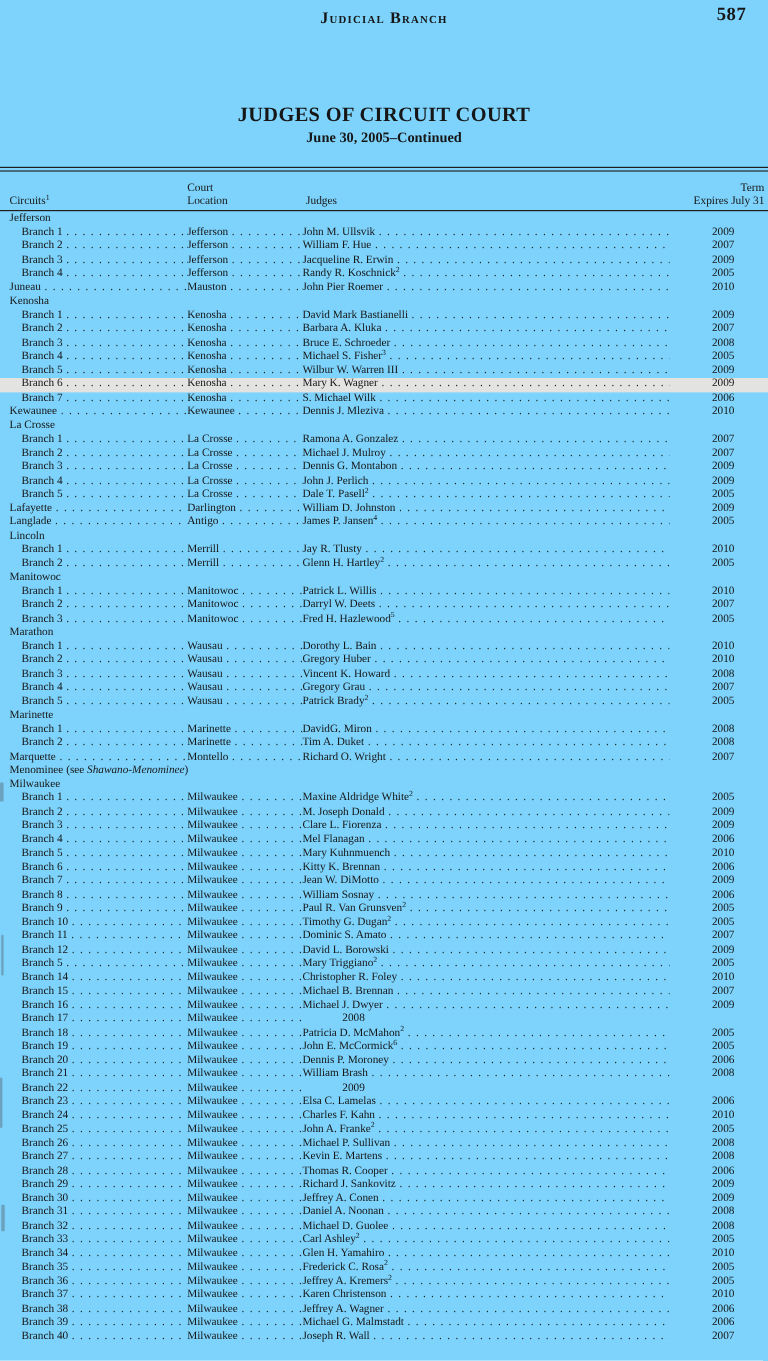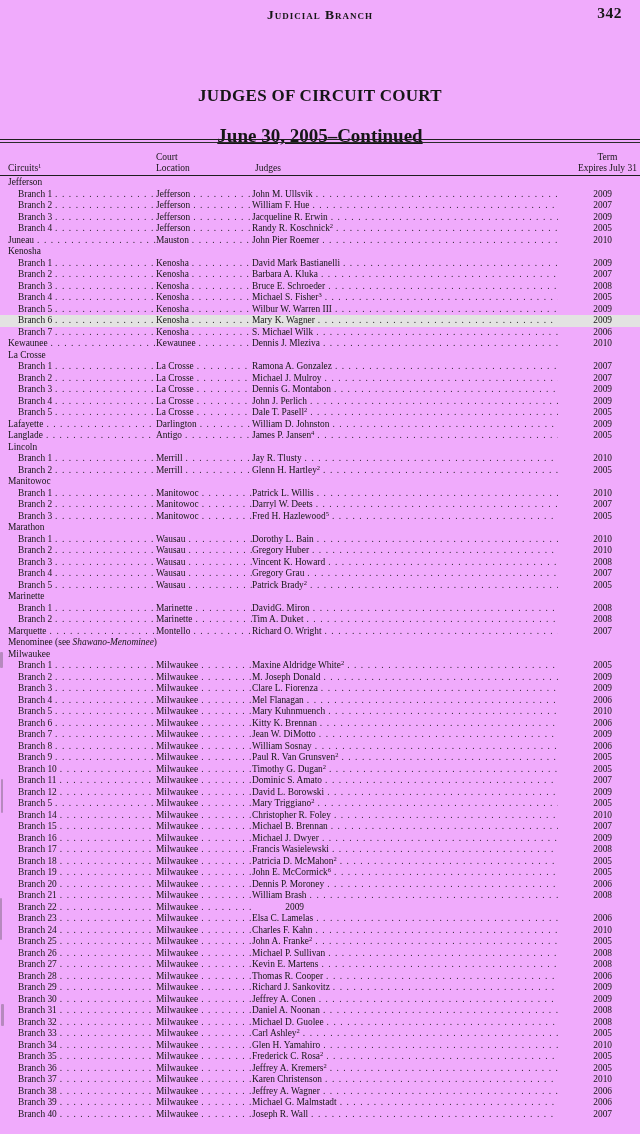--- a/index.html
+++ b/index.html
@@ -1,49 +1,49 @@
 <!DOCTYPE html>
 <html><head>
 <meta charset="utf-8">
 <style>
   html,body { margin:0; padding:0; background:#ffffff; }
   .page {
     position:relative; width:640px; height:1134px;
-    background:#f0abfc; overflow:hidden;
+    background:#7dd3fc; overflow:hidden;
     font-family:"Liberation Serif", serif; color:#161616;
   }
   
   .running-head {
     position:absolute; top:7px; left:0; width:100%; text-align:center;
     font-variant:small-caps; font-weight:600; font-size:13.5px; letter-spacing:1px;
   }
   .page-number {
     position:absolute; top:4px; right:18px;
     font-size:15.5px; font-weight:bold; letter-spacing:0.5px;
   }
   
   .title-block { position:absolute; top:86px; left:0; width:100%; text-align:center; }
   .title-main { font-size:17px; font-weight:bold; letter-spacing:0.3px; }
-  .title-sub  { font-size:19px; font-weight:bold; margin-top:19px;text-decoration:underline; }
+  .title-sub  { font-size:12px; font-weight:bold; margin-top:1px; }
   
   .table { position:absolute; top:139px; left:0; width:640px; }
   .thead {
     position:relative; height:35px;
     border-top:1.2px solid #1e1e1e;
     border-bottom:1.2px solid #1e1e1e;
     font-size:9.5px;
   }
   .thead::before { 
     content:""; position:absolute; top:2px; left:0; right:0; height:0;
     border-top:1px solid #2a2a2a;
   }
   .h-circuits { position:absolute; left:8px;   bottom:2px; }
   .h-location { position:absolute; left:156px; bottom:2px; line-height:10.5px; }
   .h-judges   { position:absolute; left:255px; bottom:2px;margin-top:26px; }
-  .h-term     { position:absolute; right:3px;  bottom:2px; line-height:10.5px; text-align:center; }
+  .h-term     { position:absolute; right:3px;  bottom:2px; line-height:10.5px; text-align:right; }
   sup { font-size:6.5px; line-height:0; vertical-align:3.5px; }
   
   .tbody { font-size:9.4px; padding-top:1px; }
   .row { display:flex; height:11.5px; line-height:11.55px; padding:0 28px 0 8px; }
   .c1 { width:148px; display:flex; min-width:0; flex:none; }
   .c1.indent { padding-left:10px; width:138px; }
   .c2 { width:96px; display:flex; min-width:0; flex:none; }
   .c3 { flex:1; display:flex; min-width:0; padding-right:2px; }
   .c4 { width:52px; text-align:right; flex:none; }
   .txt { white-space:nowrap; }
@@ -60,21 +60,21 @@
   .a2 { left:1px; top:779px; width:2px; height:34px; }
   .a3 { left:0; top:898px;  width:2px; height:42px; }
   .a4 { left:1px; top:1004px; width:3px; height:22px; }
 </style>
 </head>
 <body>
 
 <div class="page">
 
   <div class="running-head">Judicial Branch</div>
-  <div class="page-number">342</div>
+  <div class="page-number">587</div>
 
   <div class="title-block">
     <div class="title-main">JUDGES OF CIRCUIT COURT</div>
     <div class="title-sub">June 30, 2005–Continued</div>
   </div>
 
   <div class="table">
     <div class="thead">
       <div class="h-circuits"><span>Circuits</span><sup>1</sup></div>
       <div class="h-location">
@@ -868,24 +868,20 @@
         </div>
         <div class="row">
           <div class="c1 indent">
             <span class="txt">Branch 17</span>
             <span class="dots"></span>
           </div>
           <div class="c2">
             <span class="txt">Milwaukee</span>
             <span class="dots"></span>
           </div>
-          <div class="c3">
-            <span class="txt">Francis Wasielewski</span>
-            <span class="dots"></span>
-          </div>
           <div class="c4">2008</div>
         </div>
         <div class="row">
           <div class="c1 indent">
             <span class="txt">Branch 18</span>
             <span class="dots"></span>
           </div>
           <div class="c2">
             <span class="txt">Milwaukee</span>
             <span class="dots"></span>

